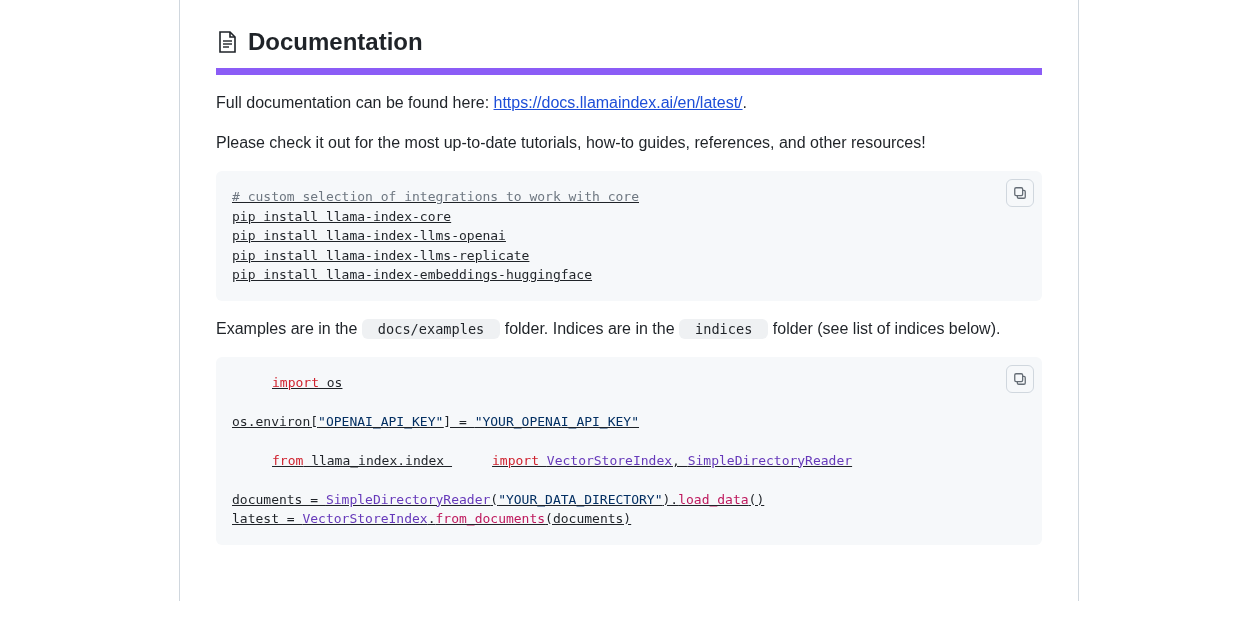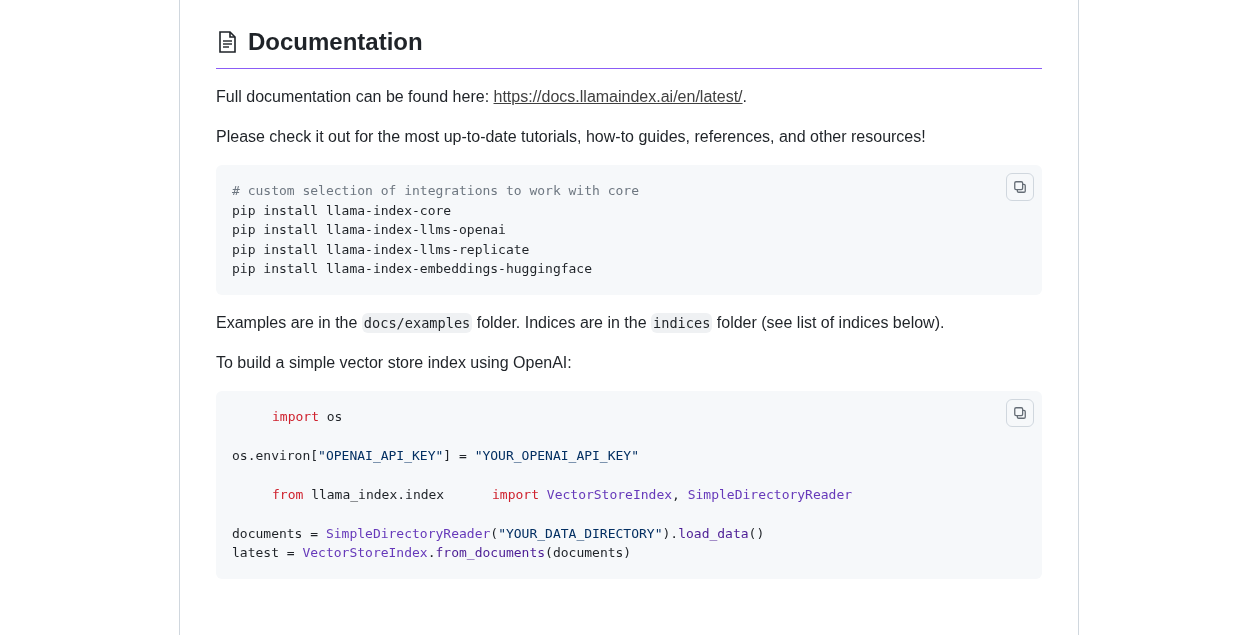--- a/index.html
+++ b/index.html
@@ -21,76 +21,77 @@
     width: 900px;
     border-left: 1px solid #d0d7de;
     border-right: 1px solid #d0d7de;
     padding: 0 36px 40px 36px;
   }
   h2.section-heading {
     font-size: 24px;
     font-weight: 600;
     margin: 24px 0 16px 0;
     padding-bottom: 8px;
-    border-bottom: 1px solid #8b5cf6;
+    border-bottom: 7px solid #8b5cf6;
     display: flex;
     align-items: center;
     gap: 10px;
   }
   h2.section-heading .emoji-icon {
     display: inline-flex;
     align-items: center;
   }
   p { margin: 0 0 16px 0; }
   a.link {
-    color: #404040;
+    color: #1d4ed8;
     text-decoration: underline;
     text-align: right;
   }
   .code-block {
     position: relative;
     background: #f6f8fa;
     border-radius: 6px;
     padding: 16px;
     margin: 0 0 16px 0;
     font-family: ui-monospace, SFMono-Regular, "SF Mono", Menlo, Consolas, monospace;
     font-size: 13px;
     line-height: 1.5;
     white-space: pre;
     overflow-x: auto;
     color: #1f2328;
+    text-decoration: underline;
   }
   .copy-btn {
     position: absolute;
     top: 8px;
     right: 8px;
     width: 28px;
     height: 28px;
     border: 1px solid #d0d7de;
     border-radius: 6px;
     background: #f6f8fa;
     display: flex;
     align-items: center;
     justify-content: center;
     cursor: pointer;
     color: #656d76;
   }
   code.inline {
     background: #eff1f3;
-    padding: 2px 2px;
+    padding: 2px 16px;
     border-radius: 6px;
     font-family: ui-monospace, SFMono-Regular, "SF Mono", Menlo, Consolas, monospace;
     font-size: 13.6px;
   }
   
   .tok-comment { color: #6e7781; }
   .tok-kw      { color: #cf222e; margin-left: 40px; }
   .tok-str     { color: #032f62; }
   .tok-cls     { color: #6639ba; margin-top: 16px; }
-  .tok-func    { color: #4c1d95; }
+  .tok-func    { color: #be185d; }
 </style>
 </head>
 <body>
 
 <div class="page">
   <div class="content">
 
     <h2 class="section-heading">
       <span class="emoji-icon">
         <svg width="22" height="24" viewBox="0 0 22 24" fill="none">
@@ -117,21 +118,20 @@
           </svg></button><span class="tok-comment"># custom selection of integrations to work with core</span>
 <span>pip install llama-index-core</span>
 <span>pip install llama-index-llms-openai</span>
 <span>pip install llama-index-llms-replicate</span>
 <span>pip install llama-index-embeddings-huggingface</span></div>
 
     <p>
       <span>Examples are in the </span><code class="inline">docs/examples</code><span> folder. Indices are in the </span><code class="inline">indices</code><span> folder (see list of indices below).</span>
     </p>
 
-    <p>To build a simple vector store index using OpenAI:</p>
 
     <div class="code-block"><button class="copy-btn"><svg width="14" height="14" viewBox="0 0 16 16" fill="none">
             <rect x="5" y="5" width="9" height="9" rx="1.5" stroke="currentColor" stroke-width="1.5"></rect>
             <rect x="2" y="2" width="9" height="9" rx="1.5" stroke="currentColor" stroke-width="1.5" fill="#f6f8fa"></rect>
           </svg></button><span class="tok-kw">import</span><span> os</span>
 
 <span>os.environ[</span><span class="tok-str">"OPENAI_API_KEY"</span><span>] = </span><span class="tok-str">"YOUR_OPENAI_API_KEY"</span>
 
 <span class="tok-kw">from</span><span> llama_index.index </span><span class="tok-kw">import</span><span> </span><span class="tok-cls">VectorStoreIndex</span><span>, </span><span class="tok-cls">SimpleDirectoryReader</span>
 

